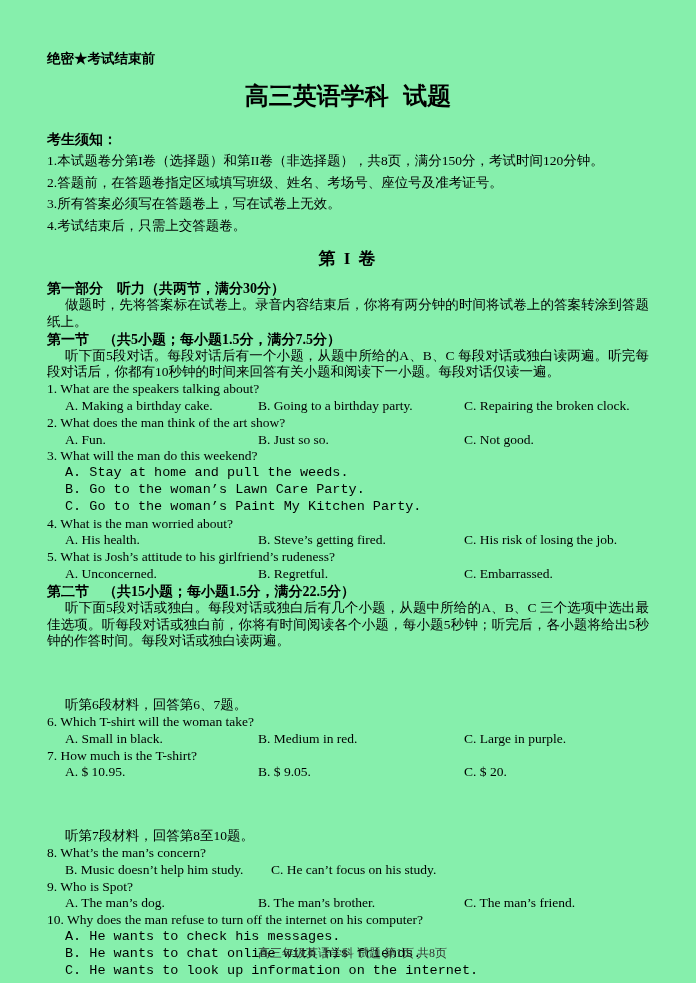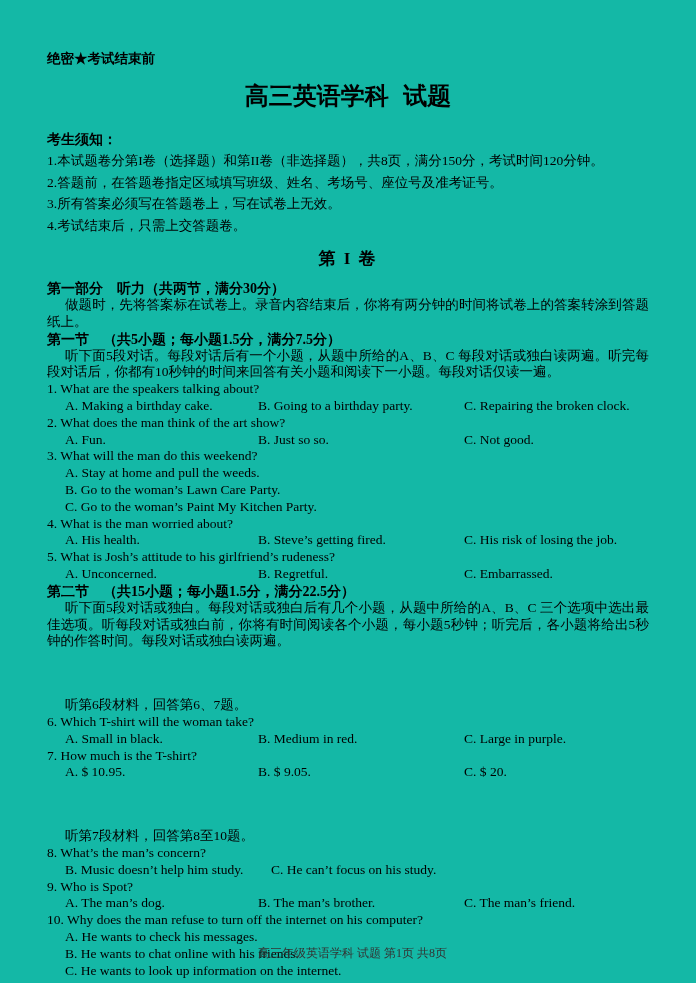--- a/index.html
+++ b/index.html
@@ -5,21 +5,21 @@
   * { margin: 0; padding: 0; box-sizing: border-box; }
   html, body { background: #ffffff; }
   body {
     width: 696px; height: 983px;
     font-family: "Liberation Serif", "DejaVu Serif", serif;
     color: #000;
   }
   .page {
     position: relative;
     width: 696px; height: 983px;
-    background: #14b8a6;
+    background: #86efac;
     padding: 50px 47px 0 47px;
     overflow: hidden;
   }
   .classification { font-size: 13.5px; font-weight: bold; line-height: 17px; }
   .title {
     text-align: center; font-size: 24px; font-weight: bold;
     margin-top: 16px; line-height: 30px; font-family: Liberation Mono, monospace;
   }
   .notice { margin-top: 16px; }
   .notice-heading { font-size: 14px; font-weight: bold; line-height: 21px; }
@@ -29,21 +29,21 @@
     margin: 11px 0 9px 0; line-height: 24px; letter-spacing: 2px;
   }
   .part-heading { font-size: 14px; font-weight: bold; line-height: 17px; }
   .para { font-size: 13.5px; line-height: 16.8px; text-indent: 18px; text-align: justify; }
   .question { font-size: 13.5px; line-height: 16.8px; }
   .q-text { line-height: 16.8px; }
   .opts-row { display: flex; padding-left: 18px; line-height: 16.8px; }
   .opts-row .o1 { width: 193px; flex: none; }
   .opts-row .o2 { width: 206px; flex: none; }
   .opts-row .o3 { flex: 1; }
-  .opts-stack .opt { display: block; padding-left: 18px; line-height: 16.8px; }
+  .opts-stack .opt { display: block; padding-left: 18px; line-height: 16.8px; font-family: Liberation Mono, monospace; }
   .material-note { font-size: 13.5px; line-height: 16.8px; padding-left: 18px; margin-top: 47px; }
   .footer {
     position: absolute; bottom: 22px; left: 9px; right: 0;
     text-align: center; font-size: 12px; color: #333; line-height: 15px;
   }
 </style>
 </head>
 <body>
 
 <div class="page">

